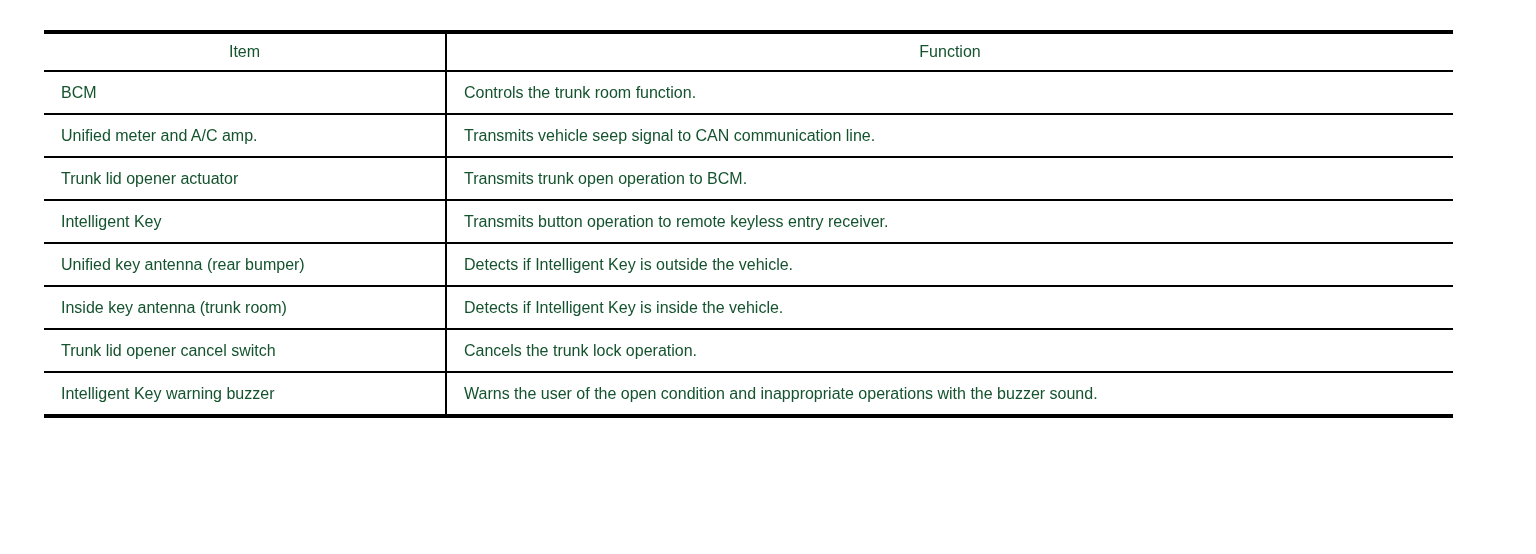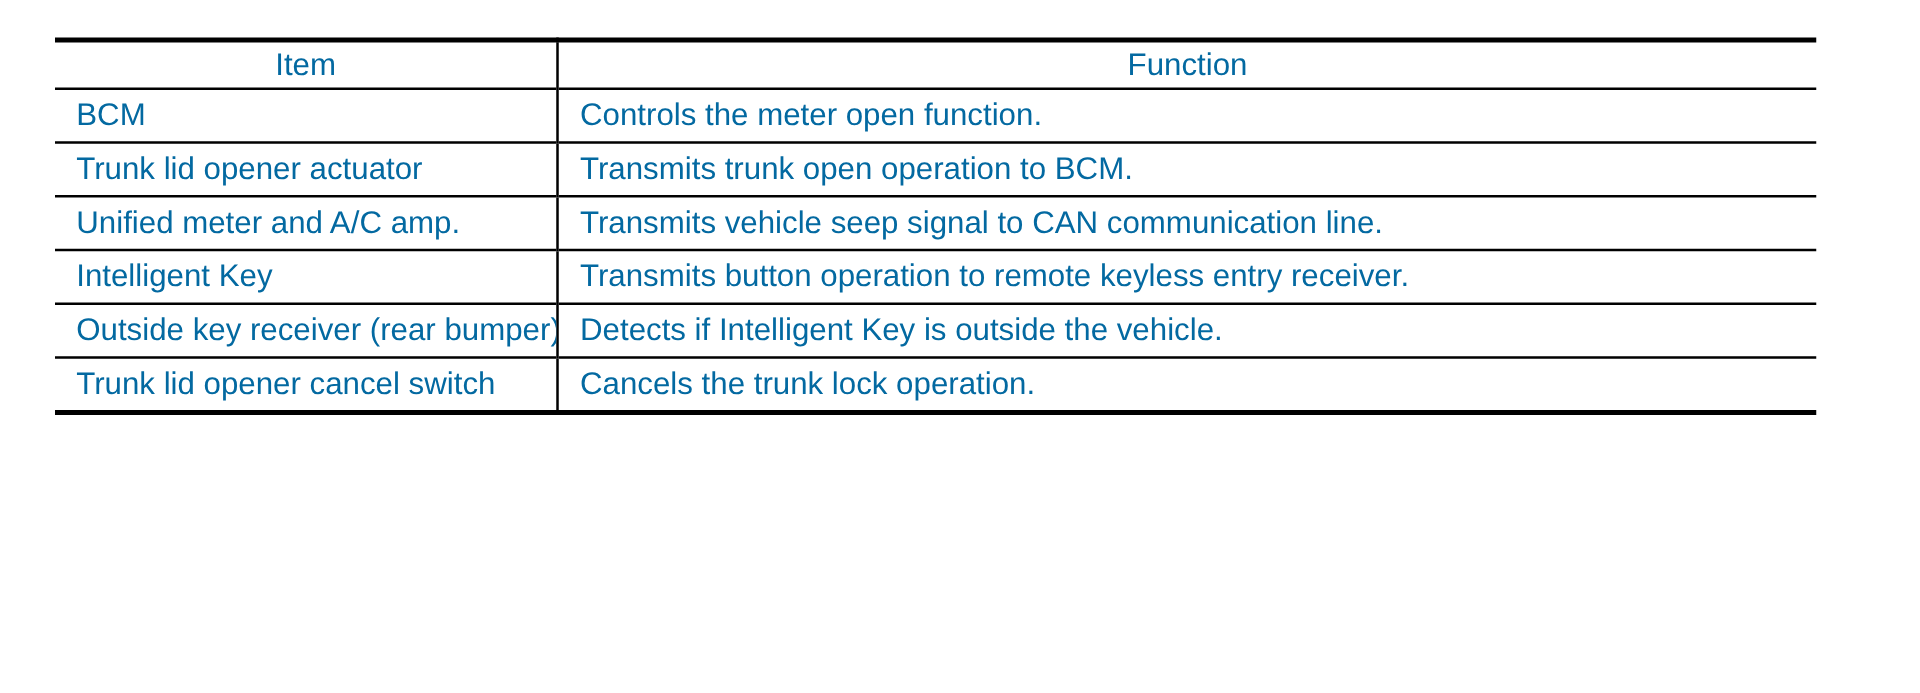--- a/index.html
+++ b/index.html
@@ -18,22 +18,22 @@
   .table-wrap {
     position: absolute;
     left: 44px;
     top: 30px;
     width: 1409px;
   }
   table.spec-table {
     width: 100%;
     border-collapse: collapse;
     table-layout: fixed;
-    font-size: 25px;
-    color: #0369a1;
+    font-size: 16px;
+    color: #14532d;
   }
   table.spec-table thead tr {
     border-top: 4px solid #000000;
     border-bottom: 2px solid #000000;
   }
   table.spec-table tbody tr {
     border-bottom: 2px solid #000000;
   }
   table.spec-table tbody tr:last-child {
     border-bottom: 4px solid #000000;
@@ -72,47 +72,55 @@
     </colgroup>
     <thead>
       <tr>
         <th class="col-divider-right">Item</th>
         <th>Function</th>
       </tr>
     </thead>
     <tbody>
   <tr>
     <td class="col-divider-right">BCM</td>
-    <td>Controls the meter open function.</td>
+    <td>Controls the trunk room function.</td>
+  </tr>
+
+  <tr>
+    <td class="col-divider-right">Unified meter and A/C amp.</td>
+    <td>Transmits vehicle seep signal to CAN communication line.</td>
   </tr>
 
   <tr>
     <td class="col-divider-right">Trunk lid opener actuator</td>
     <td>Transmits trunk open operation to BCM.</td>
-  </tr>
-
-  <tr>
-    <td class="col-divider-right">Unified meter and A/C amp.</td>
-    <td>Transmits vehicle seep signal to CAN communication line.</td>
   </tr>
 
 
 
   <tr>
     <td class="col-divider-right">Intelligent Key</td>
     <td>Transmits button operation to remote keyless entry receiver.</td>
   </tr>
 
   <tr>
-    <td class="col-divider-right">Outside key receiver (rear bumper)</td>
+    <td class="col-divider-right">Unified key antenna (rear bumper)</td>
     <td>Detects if Intelligent Key is outside the vehicle.</td>
   </tr>
 
+  <tr>
+    <td class="col-divider-right">Inside key antenna (trunk room)</td>
+    <td>Detects if Intelligent Key is inside the vehicle.</td>
+  </tr>
 
   <tr>
     <td class="col-divider-right">Trunk lid opener cancel switch</td>
     <td>Cancels the trunk lock operation.</td>
   </tr>
 
+  <tr>
+    <td class="col-divider-right">Intelligent Key warning buzzer</td>
+    <td>Warns the user of the open condition and inappropriate operations with the buzzer sound.</td>
+  </tr>
 
 </tbody>
   </table>
 </div>
 
 </body></html>

